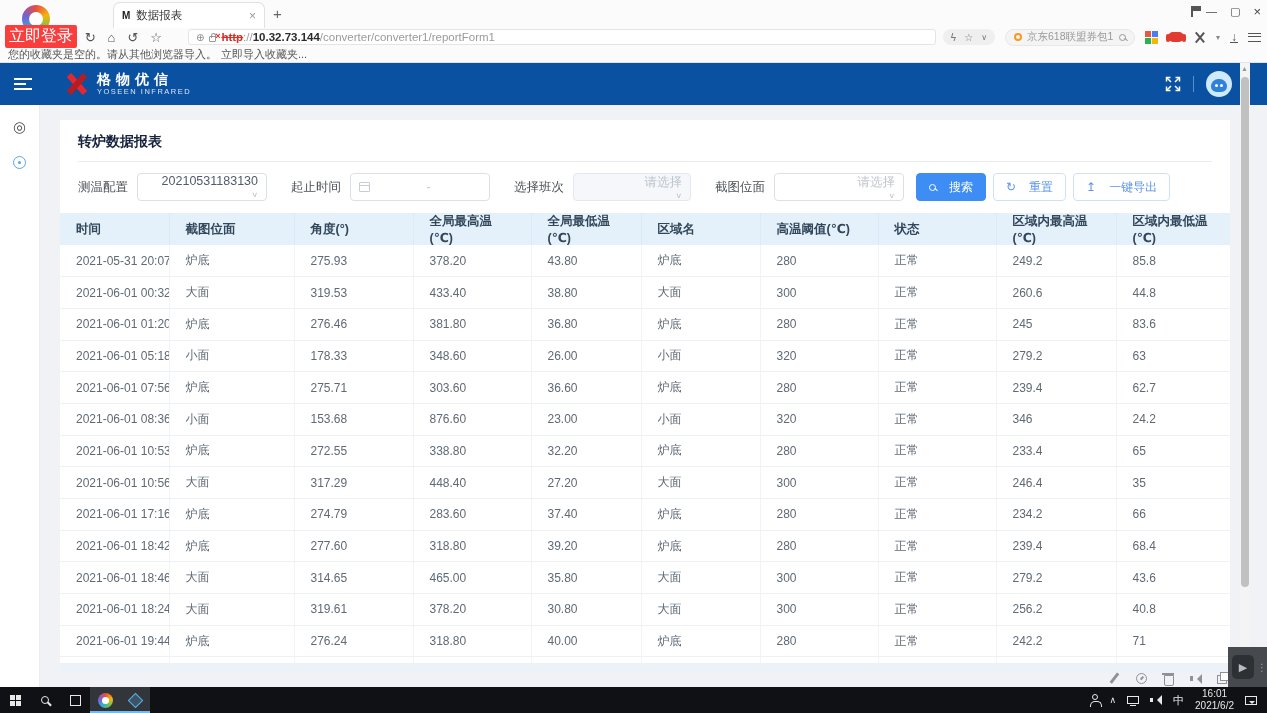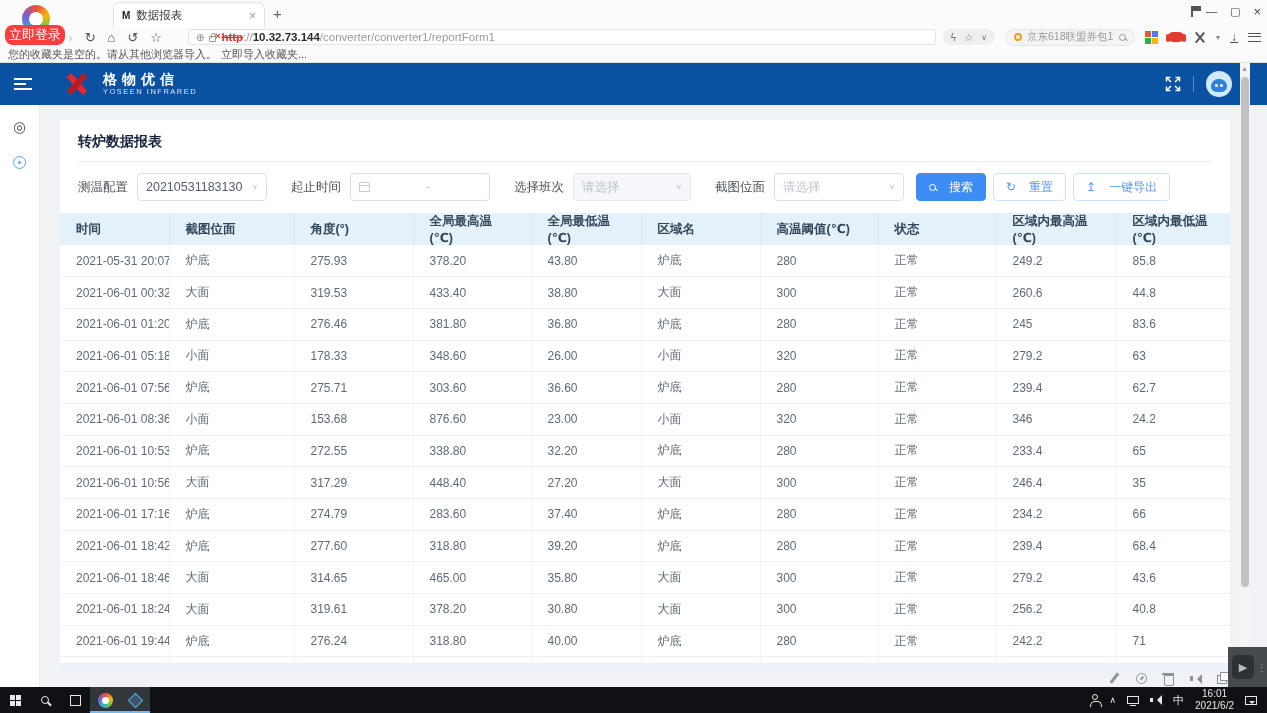--- a/index.html
+++ b/index.html
@@ -6,21 +6,21 @@
   html,body { width:1267px; height:713px; }
   body { font-family:"Liberation Sans","DejaVu Sans",sans-serif; overflow:hidden; background:#fff; }
   .screen { position:relative; width:1267px; height:713px; overflow:hidden; background:#fff; }
 
   
   .tabbar { position:absolute; top:0; left:0; right:0; height:28px; background:#fbfbfb; }
   .browser-avatar { position:absolute; top:3px; left:20px; width:32px; height:32px; border-radius:50%;
     background:conic-gradient(#e94f3d,#f5b40b,#62c554,#37a8e0,#7a5fd0,#e94f3d); z-index:6; border:2px solid #fff; }
   .browser-avatar::after{content:"";position:absolute;inset:7px;background:#fff;border-radius:50%;}
   .login-badge { position:absolute; top:25px; left:5px; z-index:7; background:var(--badge-red,#fa3e3e); color:#fff;
-    font-size:13px; padding:1px 4px; border-radius:8px; }
+    font-size:16px; padding:1px 4px; border-radius:2px; }
   .tab { position:absolute; left:113px; top:2px; width:152px; height:26px; background:#fff;
     border:1px solid #e1e1e1; border-bottom:none; border-radius:7px 7px 0 0; display:flex; align-items:center;
     gap:6px; padding:0 8px; font-size:11.5px; color:#333; }
   .tab .favicon { font-weight:bold; font-size:10px; color:#222; }
   .tab .tab-title { flex:1; white-space:nowrap; overflow:hidden; }
   .tab .tab-close { color:#999; font-size:12px; cursor:default; }
   .newtab-btn { position:absolute; left:273px; top:5px; font-size:15px; color:#666; }
   .win-controls { position:absolute; right:6px; top:0; height:22px; display:flex; align-items:center; gap:13px;
     color:#444; font-size:11px; }
   .flag-ico { width:2px; height:11px; background:#555; position:relative; display:inline-block; }
@@ -65,21 +65,21 @@
   .bookmarks { position:absolute; top:46px; left:0; right:0; height:17px; background:#fbfbfb;
     border-bottom:1px solid #e3e3e3; display:flex; align-items:center; padding-left:8px; gap:4px;
     font-size:11px; color:#555; }
   .bookmarks a { color:#555; }
 
   
   .app-header { position:absolute; top:63px; left:0; right:0; height:42px; background:var(--header-blue,#0a51a2);
     display:flex; align-items:center; color:#fff; }
   .collapse-ico { margin-left:14px; width:18px; height:12px; border-top:2px solid #fff; border-bottom:2px solid #fff; position:relative; }
   .collapse-ico::after { content:""; position:absolute; left:0; width:12px; top:3px; height:2px; background:#fff; }
-  .logo-wrap { display:flex; align-items:center; gap:13px; margin-left:32px; }
+  .logo-wrap { display:flex; align-items:center; gap:7px; margin-left:32px; }
   .logo-cn { font-size:14px; font-weight:bold; letter-spacing:5px; line-height:15px; }
   .logo-en { font-size:7.5px; letter-spacing:1.5px; color:#d9e7f5; }
   .header-right { margin-left:auto; display:flex; align-items:center; gap:12px; margin-right:18px; }
   .hdr-divider { width:1px; height:16px; background:rgba(255,255,255,.35); }
   .hrobot { width:26px; height:26px; border-radius:50%; background:#cfe9fd; position:relative; overflow:hidden; }
   .hrobot::before { content:""; position:absolute; left:5px; top:8px; width:16px; height:13px; background:#2f80d9; border-radius:8px 8px 6px 6px; }
   .hrobot::after { content:""; position:absolute; left:9px; top:13px; width:3px; height:3px; background:#fff; border-radius:50%; box-shadow:5px 0 0 #fff; }
   .hdr-caret { font-size:9px; color:#fff; }
 
   
@@ -91,22 +91,22 @@
   .ring-dot::after { content:""; position:absolute; left:3.5px; top:3.5px; width:3px; height:3px; background:#5aa7e8; border-radius:50%; }
   .main { flex:1; padding:15px 10px 0 20px; }
   .card { background:#fff; width:1170px; height:553px; overflow:hidden; }
   .card-pad { padding:0 18px; }
   .page-title { padding-top:13px; font-size:14px; font-weight:bold; color:#17233d; }
   .title-divider { margin-top:10px; border-bottom:1px solid #ececec; }
 
   .filters { display:flex; align-items:center; margin:11px 0 12px; font-size:12.5px; color:#4a5056; }
   .flabel { margin-right:9px; white-space:nowrap; }
   .fgap { width:24px; flex:none; }
-  .sel { height:28px; border:1px solid #dcdfe6; border-radius:4px; background:#fff; display:flex; align-items:center;
-    padding:0 8px; font-size:12.5px; color:#515a6e; justify-content:space-between; }
+  .sel { height:28px; border:1px solid #dcdfe6; border-radius:4px; background:#fff; display:flex; align-items:flex-end;
+    padding:0 8px; font-size:12.5px; color:#515a6e; justify-content:space-between;flex-direction:column; }
   .sel .chev { color:#c0c4cc; font-size:9px; transform:scaleY(.8); }
   .sel.disabled { background:#f5f7fa; color:#bcc4ce; border-color:#e4e7ed; }
   .sel .placeholder { color:#c0c4cc; }
   .sel.disabled .placeholder { color:#bcc4ce; }
   .date-input { width:140px; height:28px; border:1px solid #dcdfe6; border-radius:4px; background:#fff;
     display:flex; align-items:center; padding:0 8px; gap:6px; color:#c0c4cc; font-size:12.5px; }
   .cal-ico { width:11px; height:10px; border:1px solid #c8ccd4; border-radius:1px; position:relative; flex:none; }
   .cal-ico::before { content:""; position:absolute; top:2px; left:0; right:0; height:1px; background:#c8ccd4; }
   .date-sep { flex:1; text-align:center; }
   .btn { height:28px; border-radius:4px; font-size:12px; display:inline-flex; align-items:center; gap:13px;

